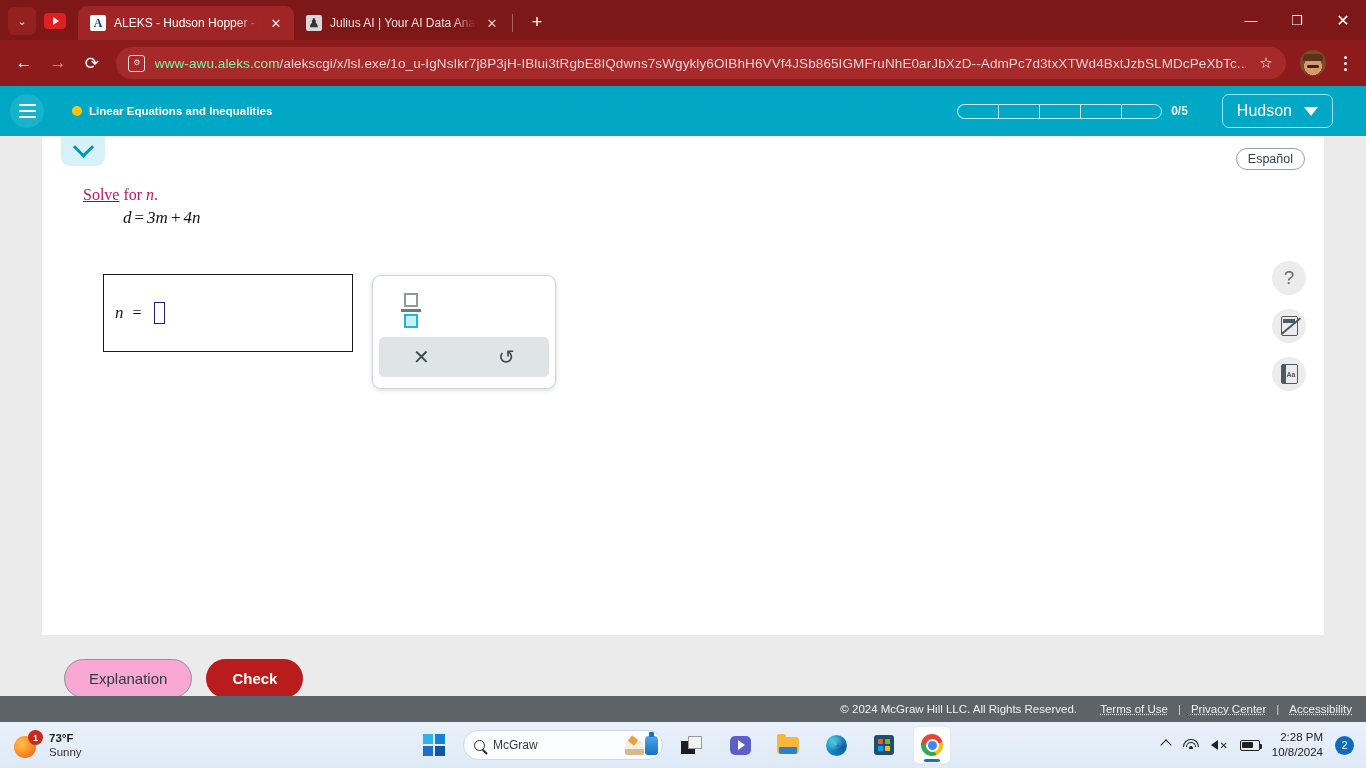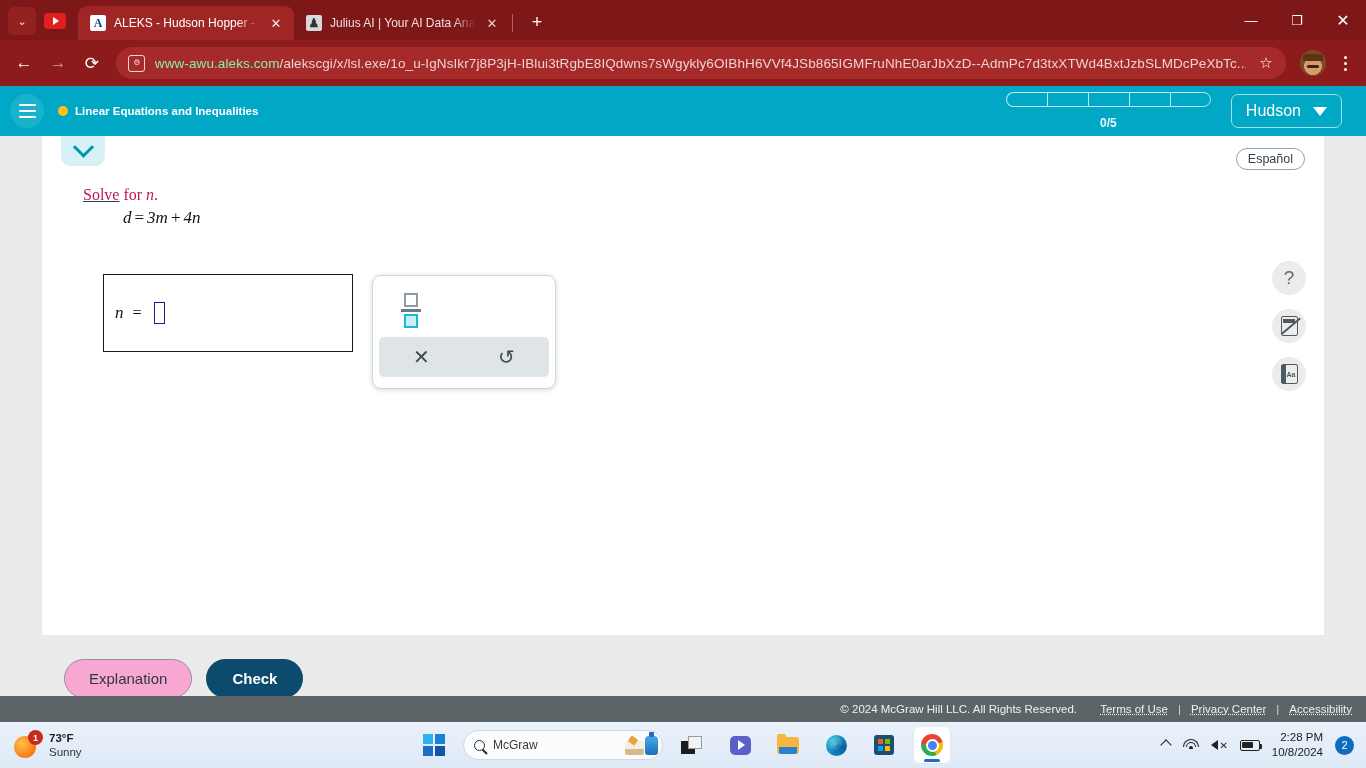--- a/index.html
+++ b/index.html
@@ -100,35 +100,35 @@
   .kebab { width: 26px; display:flex; flex-direction:column; align-items:center;
     gap:3px; margin-left: 4px; flex:0 0 26px; }
   .kebab i { width:3px; height:3px; background:#fff; border-radius:50%; display:block; }
 
   
   .viewport { height: 636px; background: #ffffff; position: relative; overflow: hidden; }
 
   
   .aleks-header {
     height: 50px; background: #00a8c6; display: flex; align-items: center;
-    padding: 0 24px 0 10px; position: relative;
+    padding: 0 33px 0 10px; position: relative; gap: 14px;
   }
   .hamburger {
     width: 34px; height: 34px; border-radius: 50%; background: #18b2cb;
     display: flex; flex-direction: column; align-items: center; justify-content: center;
     gap: 4px; margin-right: 14px; flex: 0 0 34px;
   }
   .hamburger i { width: 17px; height: 2px; background: #fff; display: block; border-radius:1px; }
   .htitles { flex: 0 0 auto; }
   .htopic { display: flex; align-items: center; gap: 7px; font-size: 11.5px;
             font-weight: bold; color: #ffffff; }
   .dot { width: 10px; height: 10px; border-radius: 50%; background: #ffc20e; flex:0 0 10px; }
   .hsub { font-size: 13.5px; font-weight: bold; color: #fff; margin-top: 4px; }
   .hspacer { flex: 1 1 auto; }
-  .progress { display: flex; align-items: center; gap: 9px; margin-right: 20px; flex-direction: column; }
+  .progress { display: flex; align-items: center; gap: 9px; margin-right: 20px; }
   .pbar { display: flex; }
   .seg { width: 41px; height: 15px; border: 1.6px solid #bfeaf2; border-right: none; }
   .seg:first-child { border-radius: 8px 0 0 8px; }
   .seg:last-child { border-radius: 0 8px 8px 0; border-right: 1.6px solid #bfeaf2; }
   .pcount { font-size: 12px; font-weight: bold; color: #e8f8fb; }
   .userbtn {
     display: flex; align-items: center; gap: 12px; border: 1.5px solid #9fdfeb;
     border-radius: 7px; padding: 7px 14px; color: #fff; font-size: 16px;
   }
   .chev-d { width: 0; height: 0; border-left: 7px solid transparent;
@@ -195,21 +195,21 @@
   .bookicon { width:17px; height:20px; border:1.7px solid #4c5a63; border-radius:2px;
     position:relative; display:flex; align-items:center; justify-content:flex-end;
     padding-right:1px; font-size:7px; color:#4c5a63; font-weight:bold; }
   .bookicon::before { content:""; position:absolute; left:0; top:0; bottom:0; width:4px;
     background:#4c5a63; }
 
   .actionbar { position: relative; height: 87px; display: flex; align-items: center;
     gap: 14px; padding-left: 22px; }
   .btn-expl { border: 1.3px solid #8c949a; border-radius: 20px; background: #f9a8d4;
     padding: 10px 24px; font-size: 15px; color: #2e3a42; }
-  .btn-check { border-radius: 20px; background: #0c4a6e; color:#fff;
+  .btn-check { border-radius: 20px; background: #b91c1c; color:#fff;
     padding: 11px 26px; font-size: 15px; font-weight: bold; }
 
   .pagefooter {
     position: absolute; left: 0; right: 0; bottom: 0; height: 26px; background: #5c6467;
     display: flex; align-items: center; justify-content: flex-end; gap: 0;
     padding-right: 14px; font-size: 11.5px; color: #f0f2f2;
   }
   .pagefooter a { color:#f0f2f2; text-decoration: underline; text-decoration-style: dotted; }
   .fsep { padding: 0 10px; color:#cfd4d5; }
 

